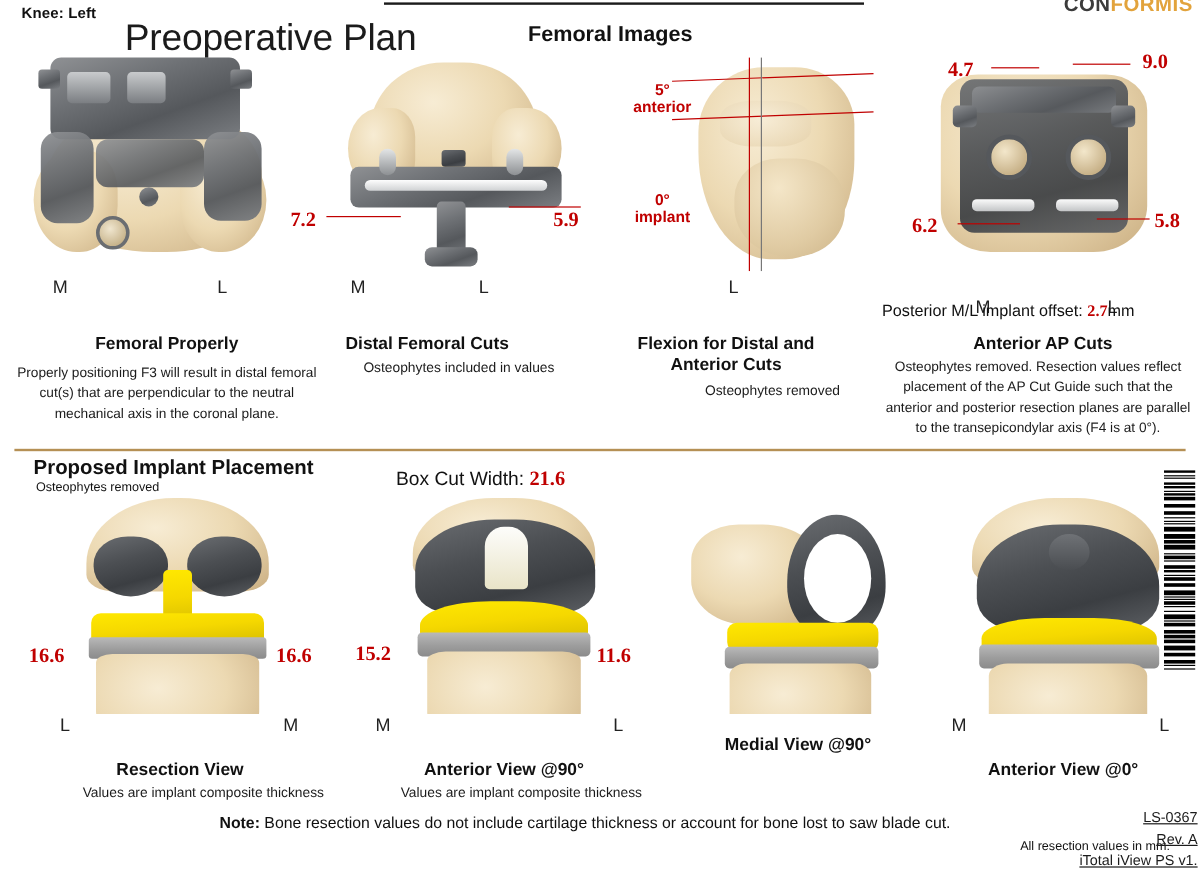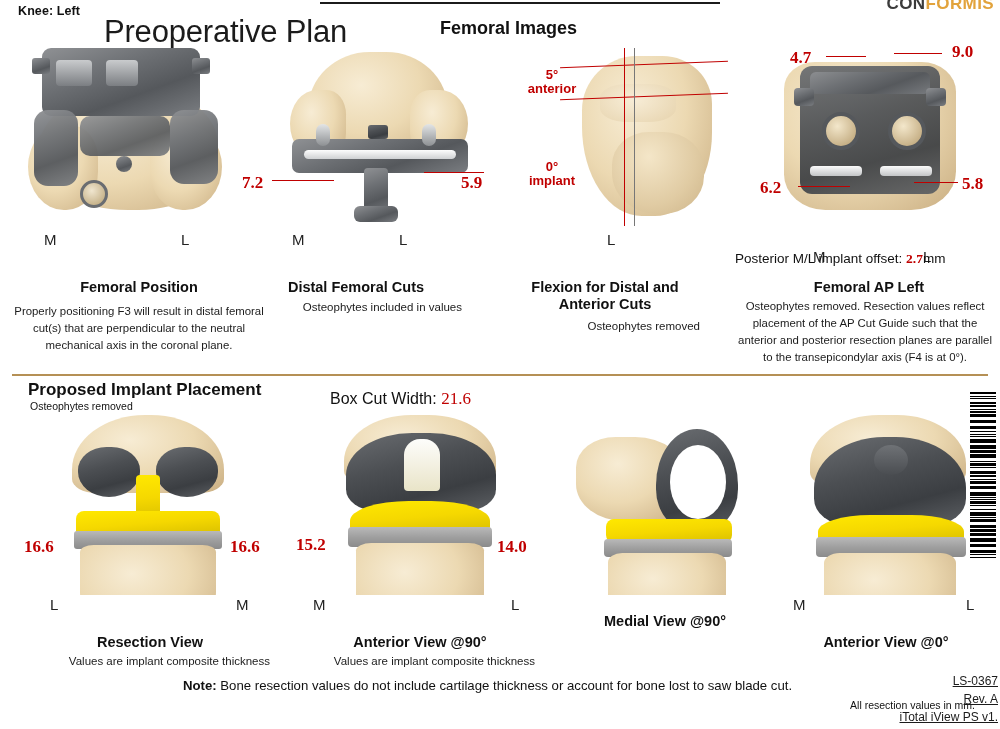--- a/index.html
+++ b/index.html
@@ -105,21 +105,21 @@
   
   #proposed-title {
     left: 28px; top: 380px; font-size: 17px; font-weight: bold;
   }
   #proposed-sub {
     left: 30px; top: 400px; font-size: 10.5px;
   }
   #boxcut {
     left: 330px; top: 389px; font-size: 16px;
   }
-  #boxcut .val { color: #c00000; font-weight: normal; font-family: "Liberation Serif", serif; font-size: 17px;}
+  #boxcut .val { color: #c00000; font-weight: bold; font-family: "Liberation Serif", serif; font-size: 17px;}
 
   #offset-line {
     left: 735px; top: 251px; font-size: 13.5px;
   }
   #offset-line .val { color: #c00000; font-weight: bold; font-family: "Liberation Serif", serif; }
 
   
   #note {
     left: 0; top: 678px; width: 975px; text-align: center;
     font-size: 13.2px;
@@ -170,21 +170,21 @@
   <div class="metal" style="left:150px; top:80px; width:48px; height:74px; border-radius:14px; opacity:.95;"></div>
   <div class="metal" style="left:60px; top:86px; width:90px; height:40px; border-radius:10px; opacity:.9;"></div>
 
   <div style="position:absolute; left:60px; top:150px; width:22px; height:22px; border-radius:50%; background:radial-gradient(circle at 40% 35%, #f0e6cf, #b9a274); border:3px solid #6a6d71;"></div>
   <div class="metal" style="left:96px; top:126px; width:16px; height:16px; border-radius:50%;"></div>
 </div>
 
 <div class="ml-letter" style="left:44px; top:231px;">M</div>
 <div class="ml-letter" style="left:181px; top:231px;">L</div>
 
-<div class="cap-title" style="left:20px; top:279px; width:238px;">Femoral Position</div>
+<div class="cap-title" style="left:20px; top:279px; width:238px;">Femoral Properly</div>
 <div class="cap-body" style="left:12px; top:303px; width:254px;">Properly positioning F3 will result in distal femoral cut(s) that are perpendicular to the neutral mechanical axis in the coronal plane.</div>
 
 <div class="abs render" style="left:280px; top:46px; width:200px; height:180px;">
   <div class="femur-top" style="left:28px; top:6px; width:140px; height:104px; border-radius:44% 44% 28% 28% / 56% 56% 26% 26%;"></div>
   <div class="femur-top" style="left:10px; top:44px; width:56px; height:70px; border-radius:50% 36% 40% 54%;"></div>
   <div class="femur-top" style="left:130px; top:44px; width:58px; height:70px; border-radius:36% 50% 54% 40%;"></div>
 
   <div class="metal" style="left:12px; top:93px; width:176px; height:34px; border-radius:7px;"></div>
   <div style="position:absolute; left:24px; top:104px; width:152px; height:9px; border-radius:5px; background:linear-gradient(180deg,#fdfdfd,#cfd1d3);"></div>
   <div class="metal-dark" style="left:36px; top:78px; width:14px; height:22px; border-radius:7px; background:linear-gradient(180deg,#e3e5e6,#8d9093);"></div>
@@ -249,21 +249,21 @@
 <div class="meas" style="left:962px; top:174px;">5.8</div>
 
 <div class="ml-letter" style="left:813px; top:248px;">M</div>
 <div class="ml-letter" style="left:923px; top:248px;">L</div>
 
 <div class="abs" id="offset-line">
   <span>Posterior M/L implant offset:</span>
   <span class="val">2.7</span><span>mm</span>
 </div>
 
-<div class="cap-title" style="left:760px; top:279px; width:218px;">Femoral AP Left</div>
+<div class="cap-title" style="left:760px; top:279px; width:218px;">Anterior AP Cuts</div>
 <div class="cap-body" style="left:732px; top:298px; width:266px;">Osteophytes removed. Resection values reflect placement of the AP Cut Guide such that the anterior and posterior resection planes are parallel to the transepicondylar axis (F4 is at 0°).</div>
 
 <div class="abs divider-gold" style="top:374px;"></div>
 
 <div class="abs" id="proposed-title">Proposed Implant Placement</div>
 <div class="abs" id="proposed-sub">Osteophytes removed</div>
 <div class="abs" id="boxcut">
   <span>Box Cut Width:</span>
   <span class="val">21.6</span>
 </div>
@@ -286,21 +286,21 @@
 
 <div class="abs render" style="left:320px; top:415px; width:200px; height:180px;">
   <div class="femur-top" style="left:24px; top:0px; width:152px; height:70px; border-radius:44% 44% 18% 18% / 66% 66% 20% 20%;"></div>
   <div class="metal-dark" style="left:26px; top:18px; width:150px; height:78px; border-radius:44% 44% 20% 20% / 54% 54% 28% 28%;"></div>
   <div class="metal" style="left:84px; top:24px; width:36px; height:52px; border-radius:16px 16px 4px 4px; background:linear-gradient(180deg,#fdfdfb,#e9e4c8);"></div>
   <div class="poly-yellow" style="left:30px; top:86px; width:140px; height:32px; border-radius:42% 42% 10% 10% / 62% 62% 20% 20%;"></div>
   <div class="tibia-gray" style="left:28px; top:112px; width:144px; height:20px; border-radius:4px;"></div>
   <div class="femur-top" style="left:36px; top:128px; width:128px; height:92px; border-radius:12% 12% 40% 40% / 8% 8% 46% 46%;"></div>
 </div>
 <div class="meas" style="left:296px; top:535px;">15.2</div>
-<div class="meas" style="left:497px; top:537px;">14.0</div>
+<div class="meas" style="left:497px; top:537px;">11.6</div>
 <div class="ml-letter" style="left:313px; top:596px;">M</div>
 <div class="ml-letter" style="left:511px; top:596px;">L</div>
 <div class="cap-title" style="left:310px; top:634px; width:220px;">Anterior View @90°</div>
 <div class="cap-sub" style="left:305px; top:654px; width:230px;">Values are implant composite thickness</div>
 
 <div class="abs render" style="left:570px; top:415px; width:190px; height:180px;">
   <div class="femur-top" style="left:6px; top:22px; width:110px; height:84px; border-radius:36% 46% 30% 44%;"></div>
   <div class="metal-dark" style="left:86px; top:14px; width:82px; height:104px; border-radius:52% 52% 48% 48% / 56% 56% 44% 44%;"></div>
   <div style="position:absolute; left:100px; top:30px; width:56px; height:74px; border-radius:50%; background:#ffffff;"></div>
   <div class="poly-yellow" style="left:36px; top:104px; width:126px; height:24px; border-radius:8px;"></div>

